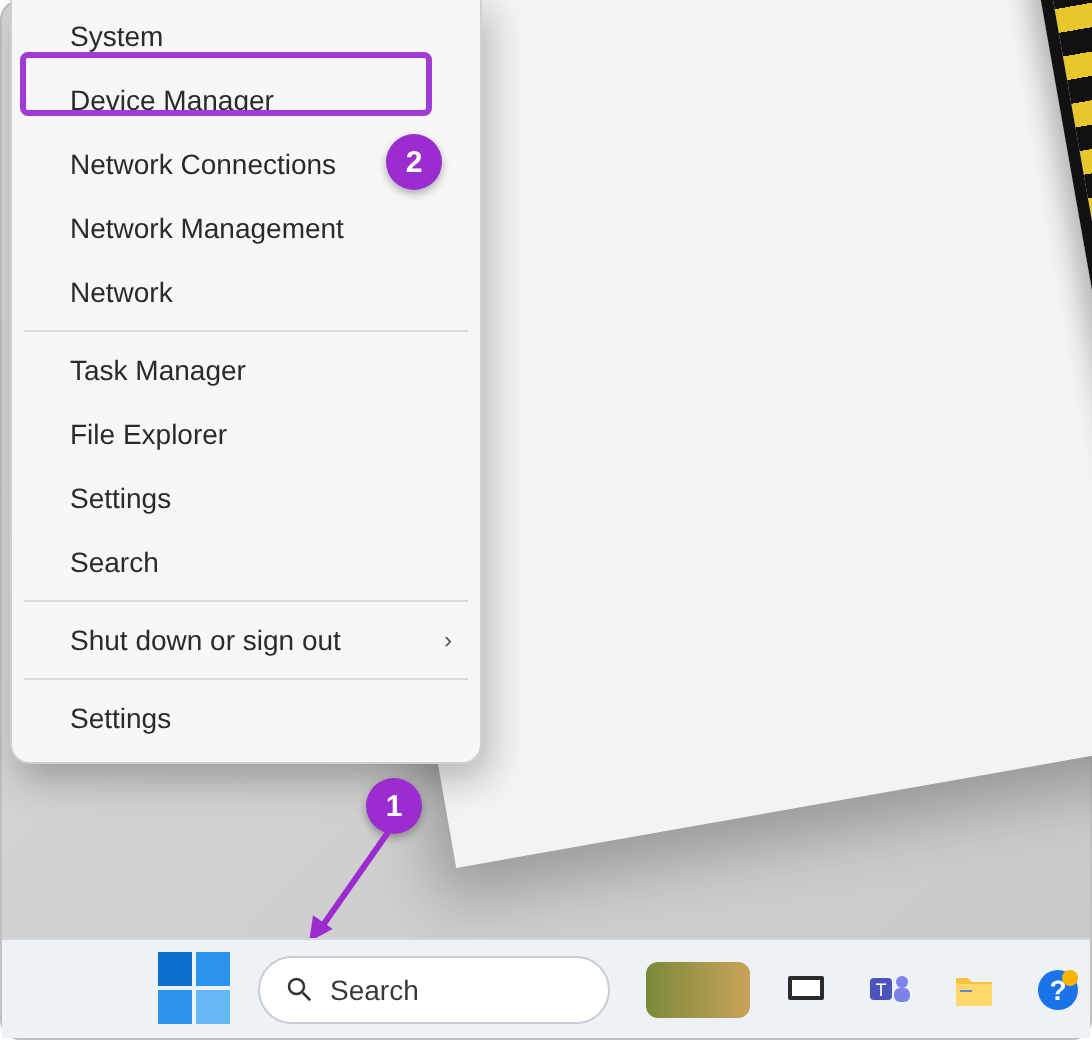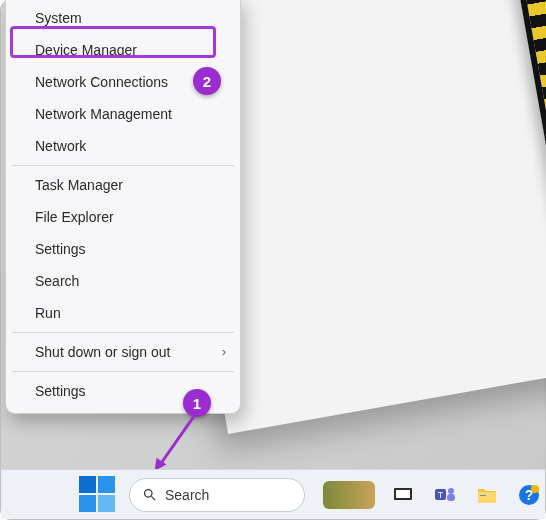--- a/index.html
+++ b/index.html
@@ -112,21 +112,20 @@
     <div class="menu-item"><span>System</span></div>
     <div class="menu-item"><span>Device Manager</span></div>
     <div class="menu-item"><span>Network Connections</span></div>
     <div class="menu-item"><span>Network Management</span></div>
     <div class="menu-item"><span>Network</span></div>
     <div class="menu-sep"></div>
     <div class="menu-item"><span>Task Manager</span></div>
     <div class="menu-item"><span>File Explorer</span></div>
     <div class="menu-item"><span>Settings</span></div>
     <div class="menu-item"><span>Search</span></div>
-    <div class="menu-item"><span>Run</span></div>
     <div class="menu-sep"></div>
     <div class="menu-item">
       <span>Shut down or sign out</span>
       <span class="submenu-arrow">›</span>
     </div>
     <div class="menu-sep"></div>
     <div class="menu-item"><span>Settings</span></div>
   </div>
 
   <div class="highlight"></div>

